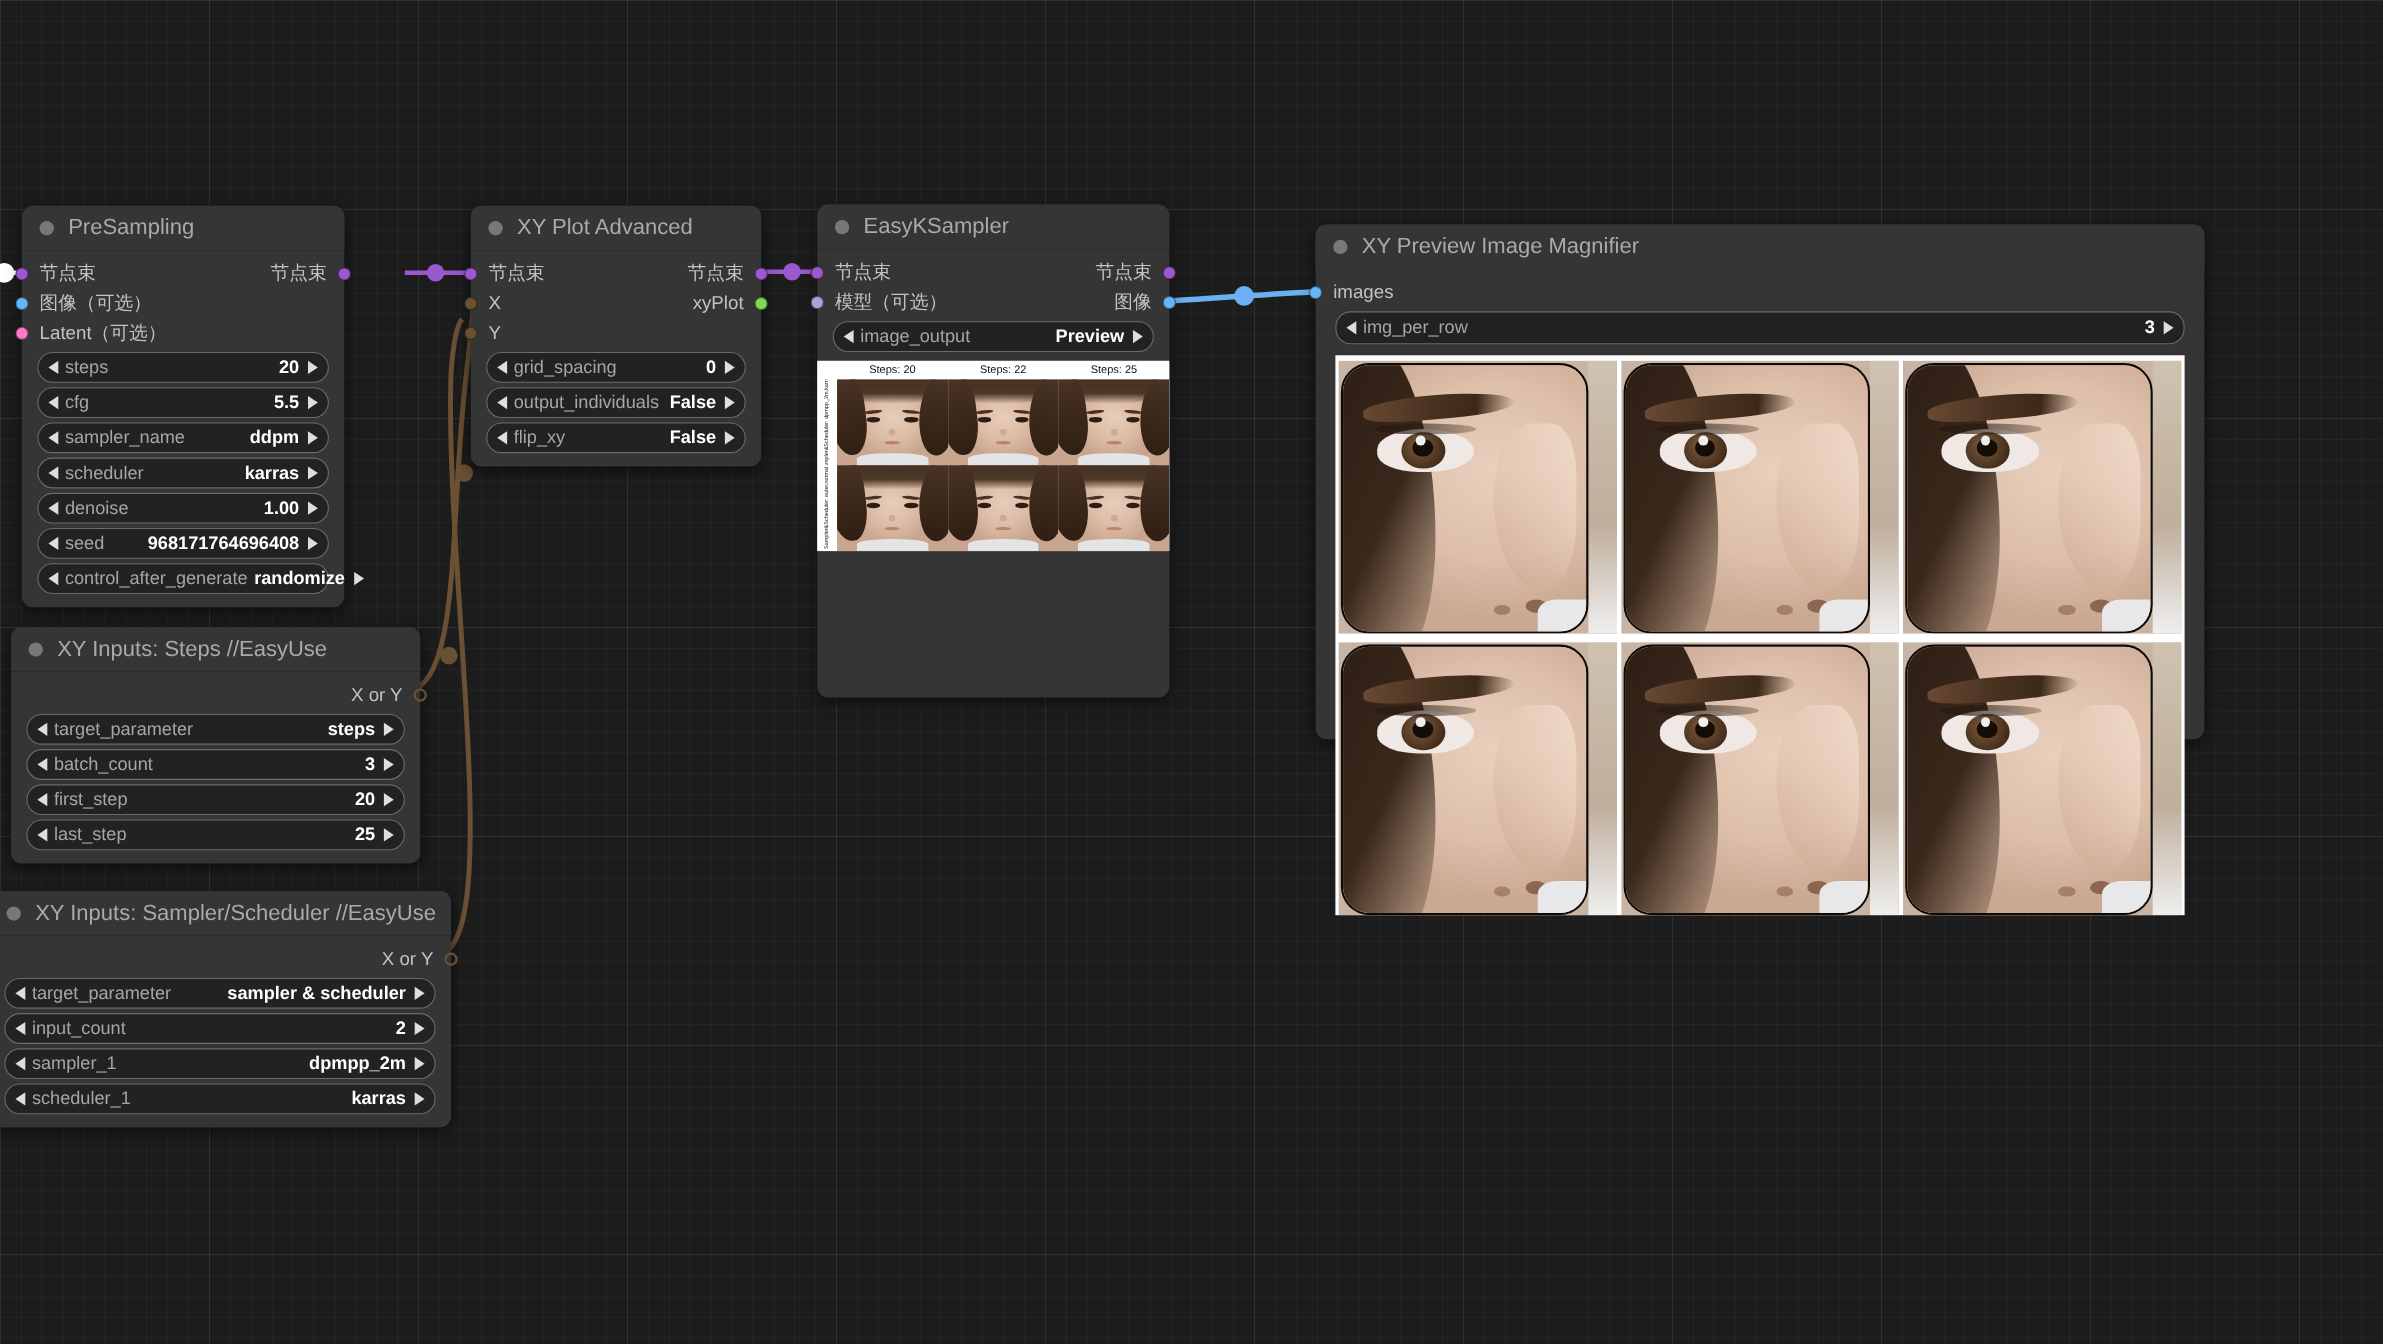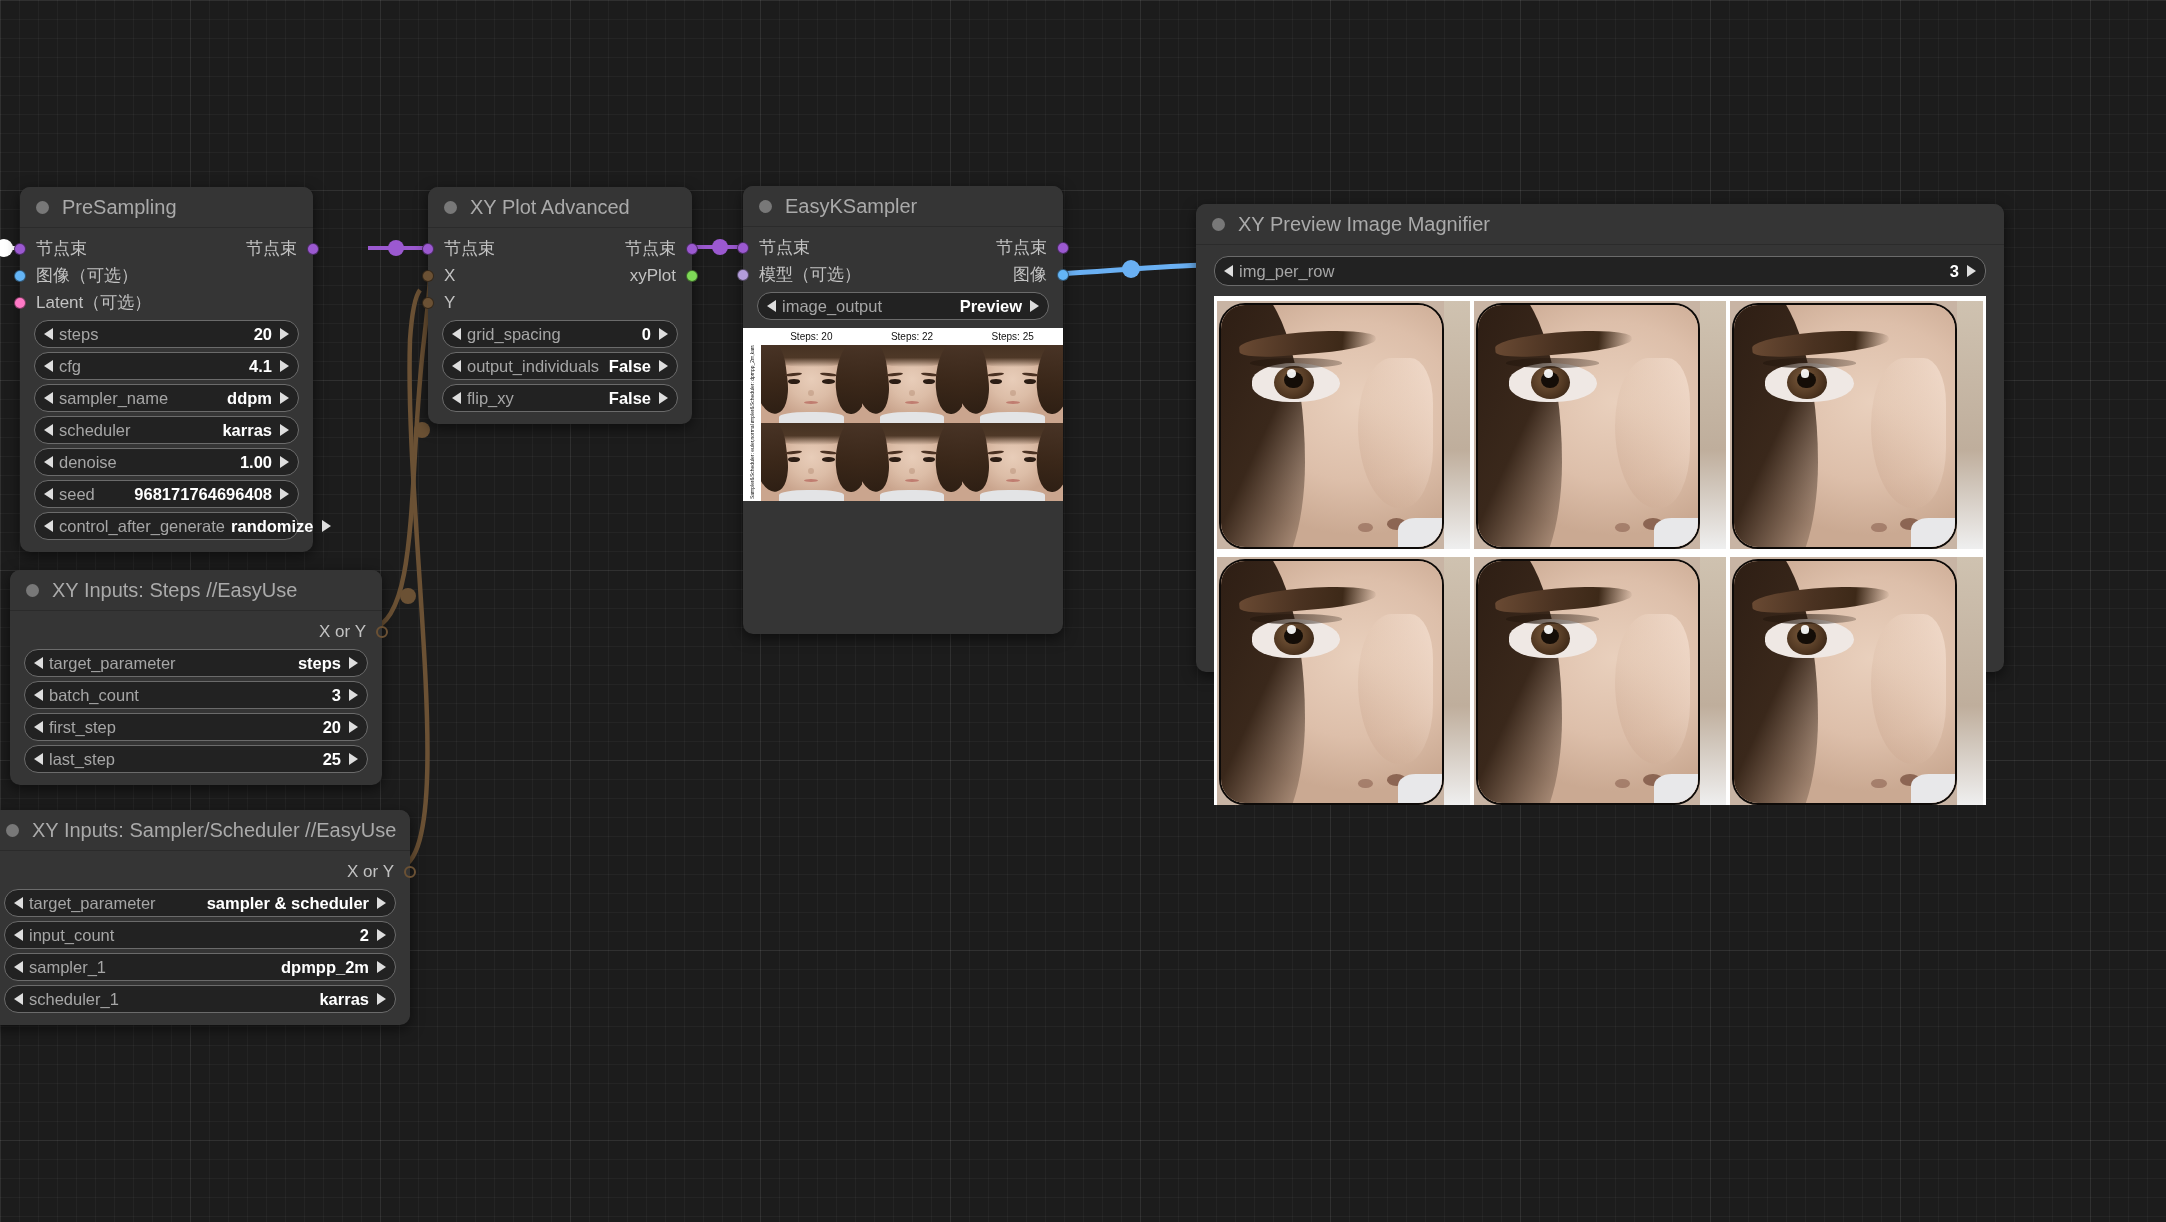--- a/index.html
+++ b/index.html
@@ -300,21 +300,21 @@
 
       <div class="widget">
         <span class="arrow arrow-l"></span>
         <span class="w-label">steps</span>
         <span class="w-value">20</span>
         <span class="arrow arrow-r" style="margin-left:0"></span>
       </div>
       <div class="widget">
         <span class="arrow arrow-l"></span>
         <span class="w-label">cfg</span>
-        <span class="w-value">4.1</span>
+        <span class="w-value">5.5</span>
         <span class="arrow arrow-r" style="margin-left:0"></span>
       </div>
       <div class="widget">
         <span class="arrow arrow-l"></span>
         <span class="w-label">sampler_name</span>
         <span class="w-value">ddpm</span>
         <span class="arrow arrow-r" style="margin-left:0"></span>
       </div>
       <div class="widget">
         <span class="arrow arrow-l"></span>
@@ -614,20 +614,24 @@
       </div>
     </div>
   </div>
 
   <div class="node" style="left:1196px; top:204px; width:808px; height:468px;text-align:center;">
     <div class="node-title">
       <span class="collapse-dot"></span>
       <span class="node-title-text">XY Preview Image Magnifier</span>
     </div>
     <div class="node-body">
+      <div class="slot-row">
+        <span class="dot dot-l" style="background:#64b5f6"></span>
+        <span class="slot-label">images</span>
+      </div>
 
       <div class="widget" style="margin:4px 18px 0 18px; height:30px;">
         <span class="arrow arrow-l"></span>
         <span class="w-label">img_per_row</span>
         <span class="w-value">3</span>
         <span class="arrow arrow-r" style="margin-left:0"></span>
       </div>
 
       <div class="mag-panel">
         <div class="mag-row">

